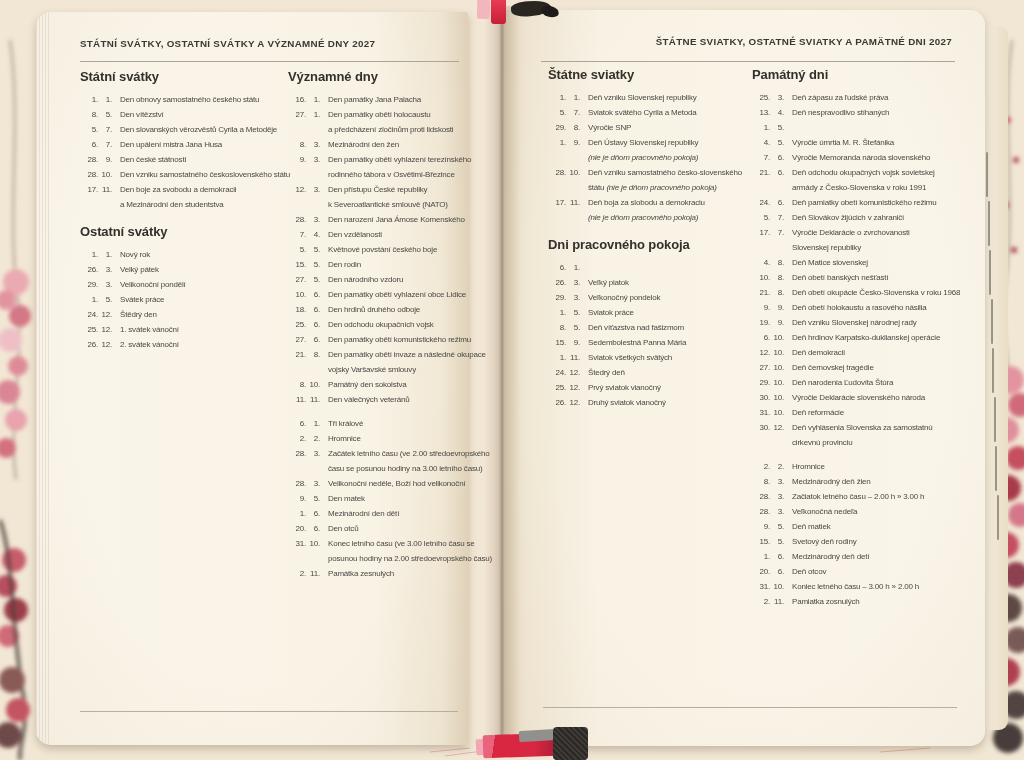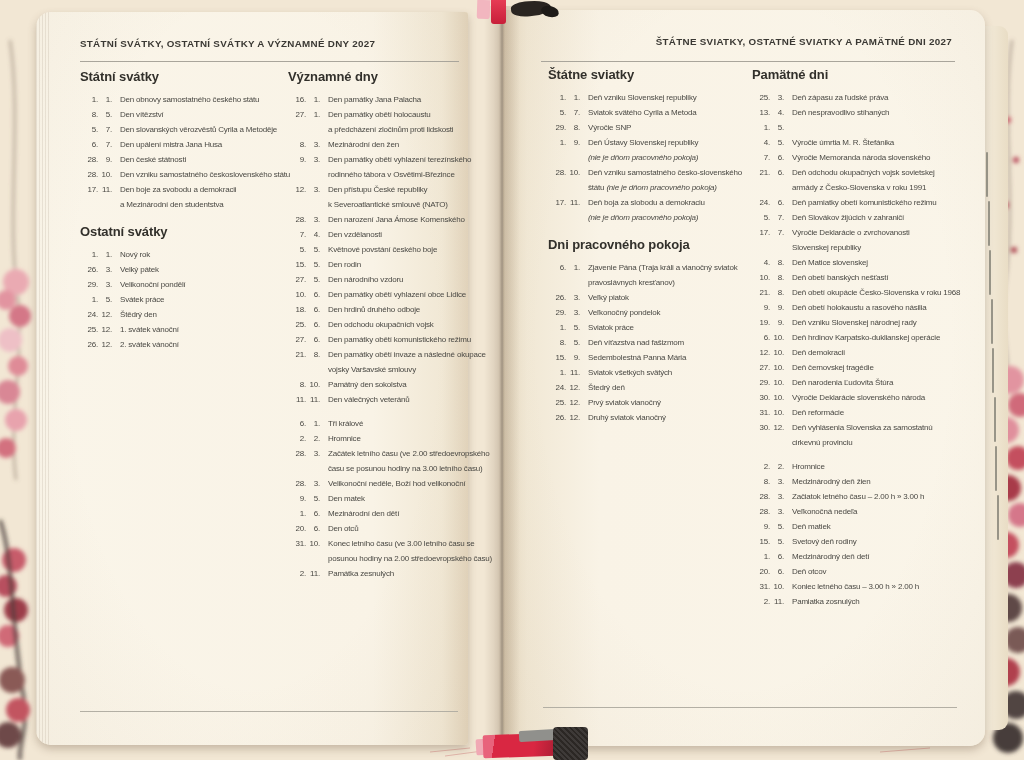--- a/index.html
+++ b/index.html
@@ -501,24 +501,20 @@
             <span class="line"><span>Deň boja za slobodu a demokraciu</span></span>
             <span class="line"><i>(nie je dňom pracovného pokoja)</i></span>
           </span>
         </div>
       </div>
       <div class="section">
         <div class="section-title">Dni pracovného pokoja</div>
         <div class="entry">
           <span class="day">6.</span>
           <span class="mon">1.</span>
-          <span class="txt">
-            <span class="line"><span>Zjavenie Pána (Traja králi a vianočný sviatok</span></span>
-            <span class="line"><span>pravoslávnych kresťanov)</span></span>
-          </span>
         </div>
         <div class="entry">
           <span class="day">26.</span>
           <span class="mon">3.</span>
           <span class="txt">
             <span class="line"><span>Veľký piatok</span></span>
           </span>
         </div>
         <div class="entry">
           <span class="day">29.</span>
@@ -573,21 +569,21 @@
           <span class="day">26.</span>
           <span class="mon">12.</span>
           <span class="txt">
             <span class="line"><span>Druhý sviatok vianočný</span></span>
           </span>
         </div>
       </div>
     </div>
   <div class="col col-b">
       <div class="section">
-        <div class="section-title">Pamätné dni</div>
+        <div class="section-title">Památný dni</div>
         <div class="entry">
           <span class="day">25.</span>
           <span class="mon">3.</span>
           <span class="txt">
             <span class="line"><span>Deň zápasu za ľudské práva</span></span>
           </span>
         </div>
         <div class="entry">
           <span class="day">13.</span>
           <span class="mon">4.</span>

